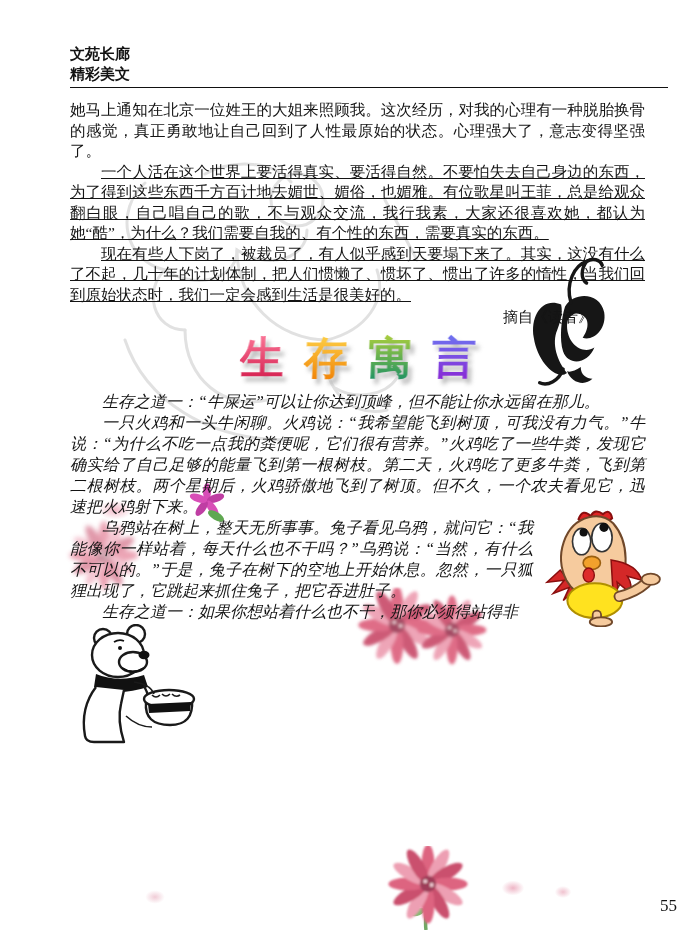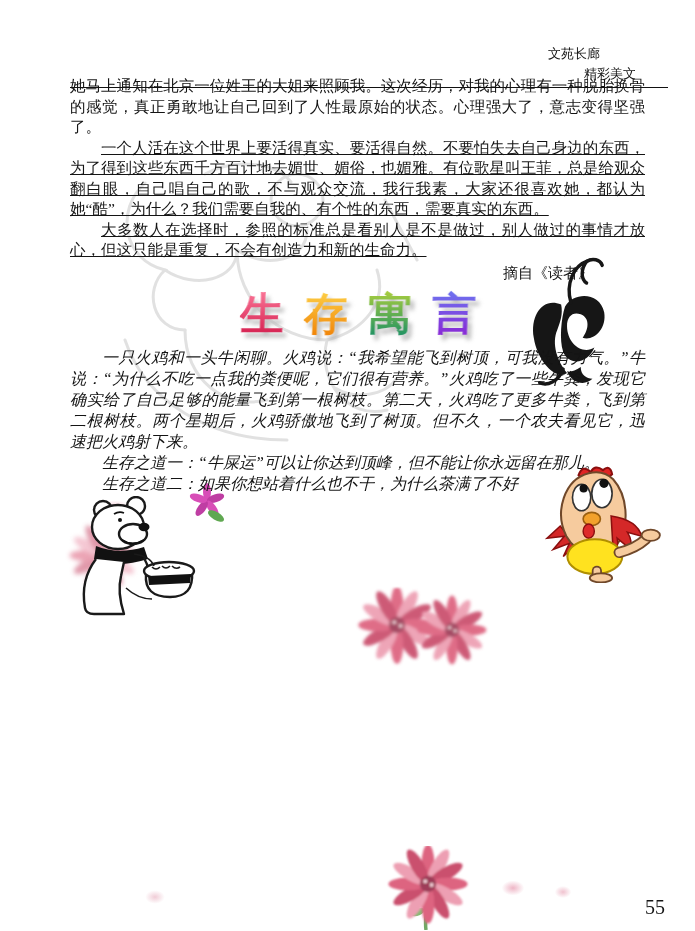--- a/index.html
+++ b/index.html
@@ -1,26 +1,26 @@
 <!DOCTYPE html>
 <html><head>
 <meta charset="utf-8">
 <style>
   html,body{margin:0;padding:0;background:#fff;}
   .page{position:relative;width:695px;height:931px;background:#fff;overflow:hidden;
         font-family:"Liberation Serif","DejaVu Serif",serif;color:#141414;}
 
   
-  .header{position:absolute;top:44px;left:70px;width:598px;text-align:right;font-size:13px;line-height:20px;z-index:3;}
+  .header{position:absolute;top:44px;left:70px;width:598px;text-align:left;font-size:15px;line-height:20px;z-index:3;font-weight:bold;}
   .header .h1{margin-right:68px;}
   .header .h2{margin-right:32px;}
   .rule{position:absolute;top:87px;left:70px;width:598px;border-top:1.6px solid #111;z-index:3;}
 
   
-  .body{position:absolute;top:76px;left:70px;width:575px;z-index:2;}
+  .body{position:absolute;top:100px;left:70px;width:575px;z-index:2;}
   .essay p{margin:0;font-size:15.5px;line-height:20.5px;text-align:justify;}
   .indent{text-indent:2em;text-decoration:underline;}
   .attribution{text-align:right;padding-right:52px;font-size:15px;line-height:22px;margin-top:1px;}
 
   
   .title-block{text-align:center;height:57px;margin:2px 0 4px 0;white-space:nowrap;}
   .wordart-char{display:inline-block;font-family:"Liberation Sans","DejaVu Sans",sans-serif;
     font-weight:bold;font-size:44px;line-height:56px;margin:0 10px;color:transparent;
     -webkit-background-clip:text;background-clip:text;
     filter:drop-shadow(4px 5px 2px #bcbcbc);transform:skewX(-2deg);}
@@ -28,21 +28,21 @@
   
   .fables{font-size:16px;line-height:21px;font-style:italic;text-align:justify;}
   .fables p{margin:0;}
   .findent{text-indent:2em;}
 
   .bird-float{float:right;width:106px;height:114px;position:relative;margin:-10px 0 2px 6px;}
   .bird-float svg{position:absolute;right:-22px;top:0;width:124px;height:120px;}
   .bear-float{float:left;width:124px;height:116px;position:relative;margin:2px 6px 0 0;}
   .bear-float svg{position:absolute;left:-14px;top:0;width:152px;height:120px;}
 
-  .page-number{position:absolute;top:896px;right:30px;font-size:20px;z-index:3;text-align:center;}
+  .page-number{position:absolute;top:896px;right:18px;font-size:17px;z-index:3;text-align:center;}
 
   
   .deco{position:absolute;pointer-events:none;}
   .watermark{left:85px;top:138px;width:390px;height:330px;opacity:.5;z-index:1;}
   .ornament{left:524px;top:252px;width:88px;height:150px;z-index:1;}
   .flower-a{left:64px;top:508px;width:80px;height:95px;opacity:.5;filter:blur(2px);z-index:1;}
   .flower-b{left:332px;top:588px;width:175px;height:85px;opacity:.8;filter:blur(1.2px);z-index:1;}
   .flower-c{left:378px;top:846px;width:108px;height:84px;opacity:.85;filter:blur(.7px);z-index:1;}
   .flower-title{left:186px;top:482px;width:42px;height:44px;opacity:.9;filter:blur(.6px);z-index:1;}
   .pink-blob{border-radius:50%;z-index:1;}
@@ -140,29 +140,29 @@
     <div class="h1">文苑长廊</div>
     <div class="h2">精彩美文</div>
   </div>
   <div class="rule"></div>
 
   <div class="body">
 
     <div class="essay">
       <p>她马上通知在北京一位姓王的大姐来照顾我。这次经历，对我的心理有一种脱胎换骨的感觉，真正勇敢地让自己回到了人性最原始的状态。心理强大了，意志变得坚强了。</p>
       <p class="indent">一个人活在这个世界上要活得真实、要活得自然。不要怕失去自己身边的东西，为了得到这些东西千方百计地去媚世、媚俗，也媚雅。有位歌星叫王菲，总是给观众翻白眼，自己唱自己的歌，不与观众交流，我行我素，大家还很喜欢她，都认为她“酷”，为什么？我们需要自我的、有个性的东西，需要真实的东西。</p>
-      <p class="indent">大多数人在选择时，参照的标准总是看别人是不是做过，别人做过的事情才放心，但这只能是重复，不会有创造力和新的生命力。</p>
+      <p class="indent">现在有些人下岗了，被裁员了，有人似乎感到天要塌下来了。其实，这没有什么了不起，几十年的计划体制，把人们惯懒了、惯坏了、惯出了许多的惰性，当我们回到原始状态时，我们一定会感到生活是很美好的。</p>
       <div class="attribution">摘自《读者》</div>
     </div>
 
     <div class="title-block"><span class="wordart-char" style="background-image: linear-gradient(rgb(255, 127, 159), rgb(207, 18, 68)); background-clip: text;">生</span><span class="wordart-char" style="background-image: linear-gradient(rgb(255, 216, 77), rgb(239, 122, 0)); background-clip: text;">存</span><span class="wordart-char" style="background-image: linear-gradient(rgb(185, 212, 58), rgb(12, 138, 104)); background-clip: text;">寓</span><span class="wordart-char" style="background-image: linear-gradient(rgb(106, 123, 242), rgb(141, 30, 210)); background-clip: text;">言</span></div>
 
     <div class="fables">
+      <p class="findent">生存之道一：“牛屎运”可以让你达到顶峰，但不能让你永远留在那儿。</p>
       <p class="findent">一只火鸡和一头牛闲聊。火鸡说：“我希望能飞到树顶，可我没有力气。”牛说：“为什么不吃一点我的粪便呢，它们很有营养。”火鸡吃了一些牛粪，发现它确实给了自己足够的能量飞到第一根树枝。第二天，火鸡吃了更多牛粪，飞到第二根树枝。两个星期后，火鸡骄傲地飞到了树顶。但不久，一个农夫看见它，迅速把火鸡射下来。</p>
-      <p class="findent">生存之道一：“牛屎运”可以让你达到顶峰，但不能让你永远留在那儿。</p>
 
       <span class="bird-float">
         <svg viewBox="0 0 120 118">
           <path d="M34 12 Q38 1 46 9 Q50 1 58 7 Q65 1 67 11 Q60 18 40 18 Z" fill="#e02424" stroke="#8a0f0f" stroke-width="2"></path>
           <path d="M16 62 L3 74 L20 72 L9 85 L25 79 L19 92 L31 81 Z" fill="#d42828" stroke="#8a0f0f" stroke-width="1.5"></path>
           <path d="M44 10 C20 16 10 48 22 72 C32 90 56 96 70 82 C84 68 84 34 68 16 C60 8 52 8 44 10 Z" fill="#f6cb9e" stroke="#70482a" stroke-width="2"></path>
           <ellipse cx="37" cy="34" rx="9" ry="13" fill="#fff" stroke="#333" stroke-width="1.6"></ellipse>
           <ellipse cx="57" cy="30" rx="10" ry="14" fill="#fff" stroke="#333" stroke-width="1.6"></ellipse>
           <circle cx="39" cy="25" r="4" fill="#111"></circle>
           <circle cx="59" cy="20" r="4.5" fill="#111"></circle>
@@ -172,21 +172,22 @@
           <ellipse cx="50" cy="92" rx="27" ry="17" fill="#ffe21f" stroke="#b08f00" stroke-width="2"></ellipse>
           <path d="M74 88 Q90 84 100 75" stroke="#70482a" stroke-width="11" stroke-linecap="round" fill="none"></path>
           <path d="M74 88 Q90 84 100 75" stroke="#f6cb9e" stroke-width="7.5" stroke-linecap="round" fill="none"></path>
           <ellipse cx="105" cy="71" rx="9" ry="5.5" fill="#f6cb9e" stroke="#70482a" stroke-width="1.8"></ellipse>
           <path d="M52 106 L52 112" stroke="#70482a" stroke-width="10" stroke-linecap="round"></path>
           <path d="M52 106 L52 112" stroke="#f6cb9e" stroke-width="6.5" stroke-linecap="round"></path>
           <ellipse cx="56" cy="113" rx="11" ry="4.5" fill="#f6cb9e" stroke="#70482a" stroke-width="1.8"></ellipse>
         </svg>
       </span>
 
-      <p class="findent">生存之道二：如果你想站着什么也不干，为什么茶满了不好</p>
+      <p class="findent">乌鸦站在树上，整天无所事事。兔子看见乌鸦，就问它：“我能像你一样站着，每天什么也不干吗？”乌鸦说：“当然，有什么不可以的。”于是，兔子在树下的空地上开始休息。忽然，一只狐狸出现了，它跳起来抓住兔子，把它吞进肚子。</p>
+      <p class="findent">生存之道一：如果你想站着什么也不干，那你必须得站得非</p>
 
       <span class="bear-float">
         <svg viewBox="0 0 152 120">
           <g fill="#fff" stroke="#1a1a1a" stroke-width="2.4" stroke-linejoin="round">
             <circle cx="47" cy="14" r="9"></circle>
             <circle cx="80" cy="10" r="9"></circle>
             <ellipse cx="62" cy="31" rx="26" ry="22"></ellipse>
             <ellipse cx="77" cy="38" rx="14" ry="10"></ellipse>
           </g>
           <ellipse cx="88" cy="31" rx="5.5" ry="4.2" fill="#111"></ellipse>

